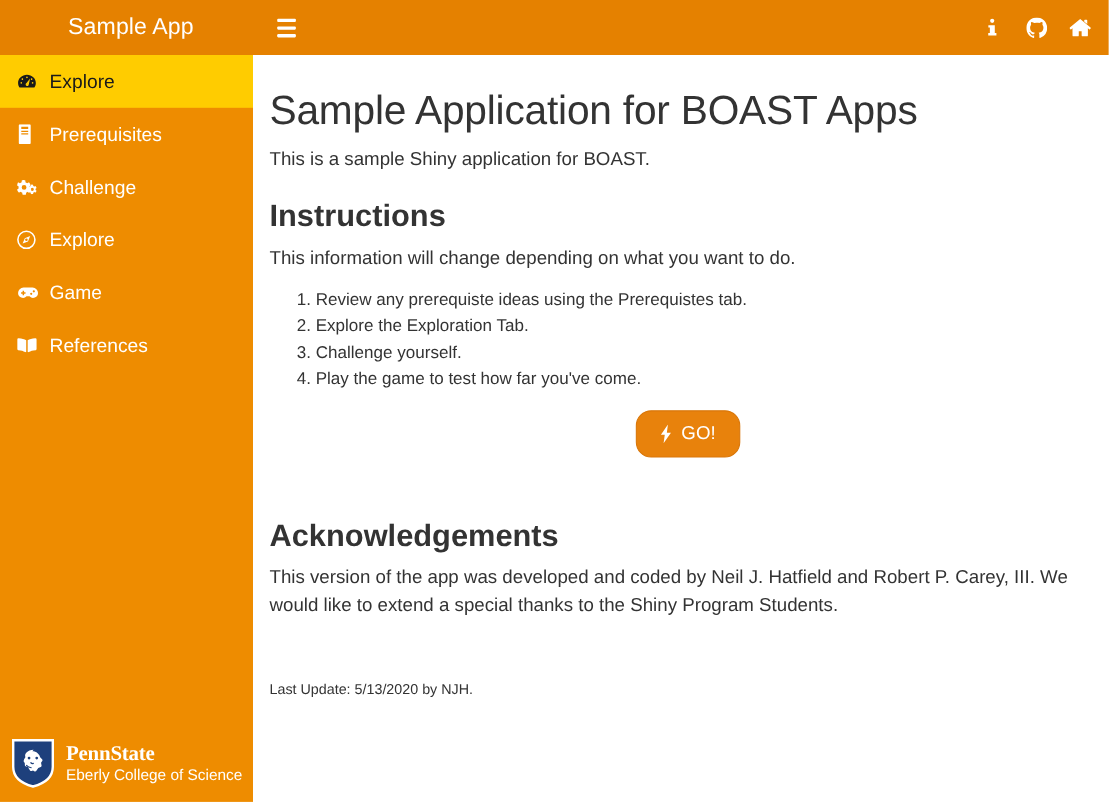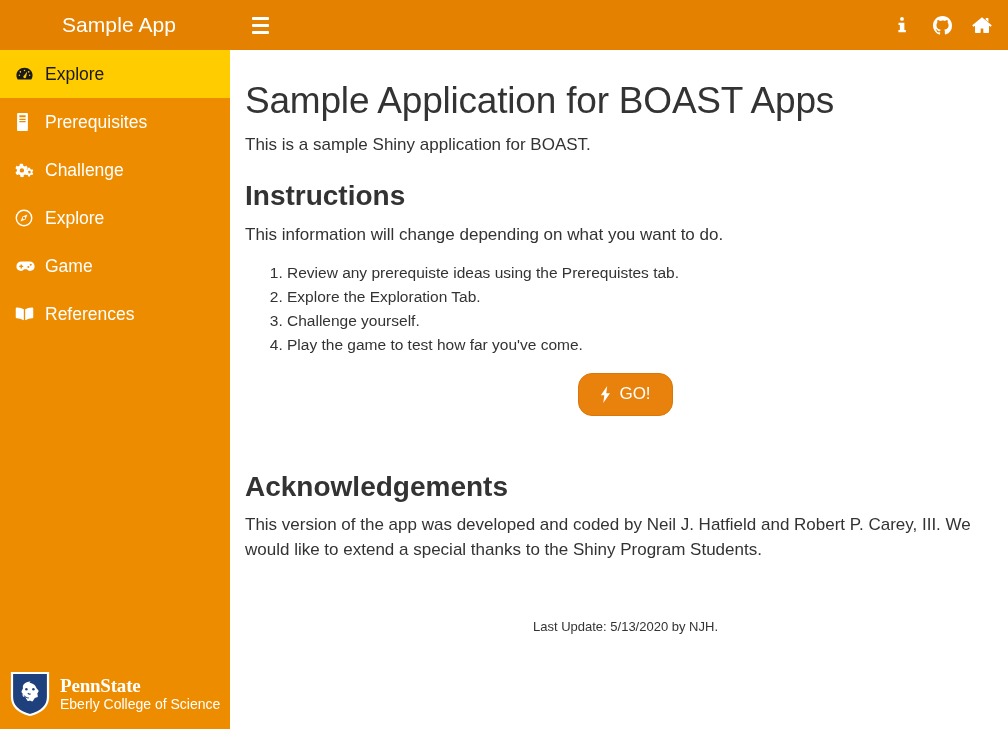--- a/index.html
+++ b/index.html
@@ -196,21 +196,20 @@
     font-family: "Liberation Sans", sans-serif;
     display: inline-flex;
     align-items: center;
     gap: 8px;
     cursor: pointer;
     line-height: 1.2;
   }
   .ack-gap { height: 32px; }
   .footer-note {
     margin-top: 56px;
-    text-align: center;
     font-size: 13px;
     color: #333333;
   }
   svg { display: block; }
 </style>
 </head>
 <body>
 
 <div id="app">
 

